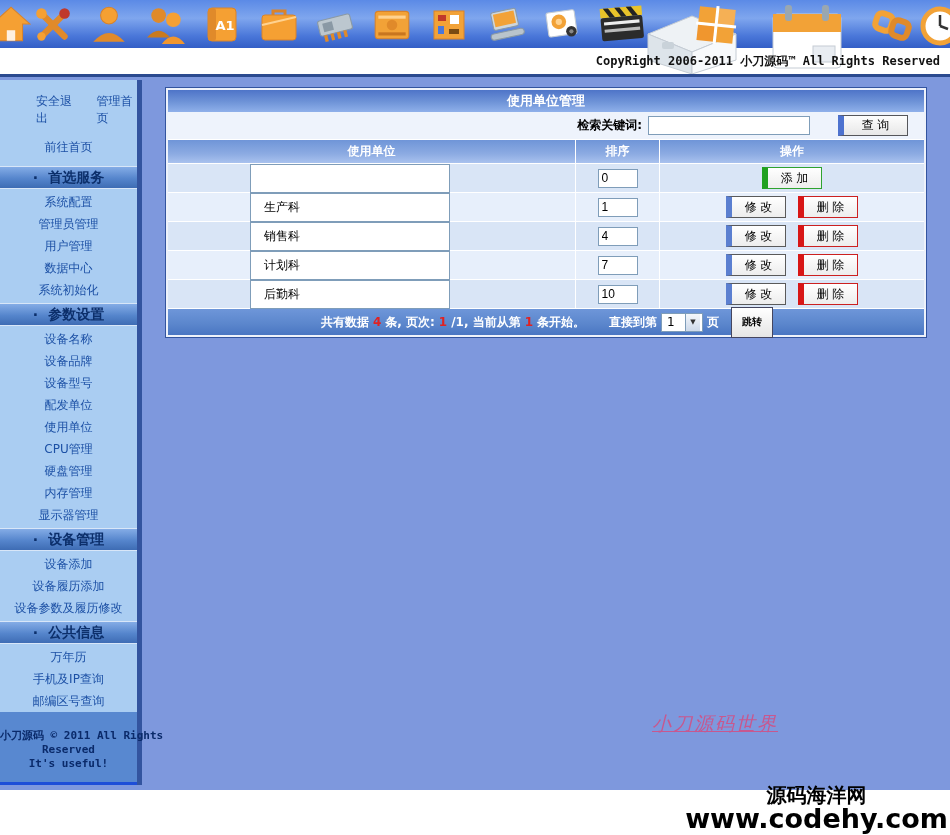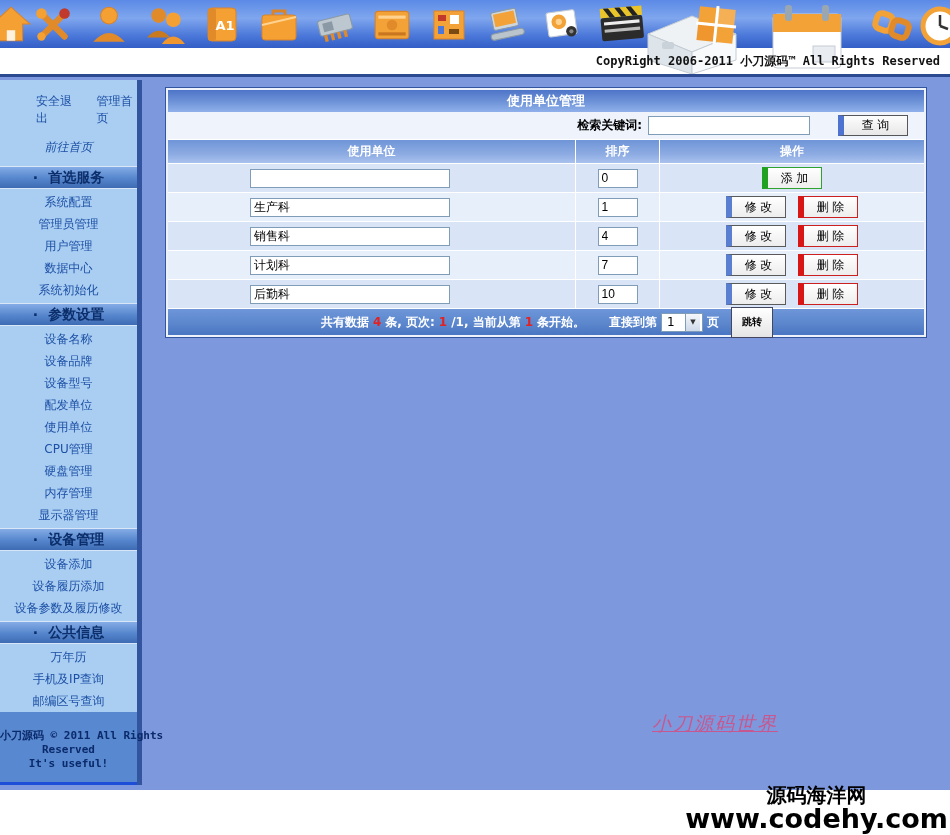--- a/index.html
+++ b/index.html
@@ -20,21 +20,21 @@
 
   
   .body-bg { position:absolute; left:0; top:77px; width:950px; height:713px; background:#7e98dd; z-index:0; }
 
   
   .sidebar { position:absolute; left:0; top:80px; width:142px; height:705px; z-index:1;
     display:flex; flex-direction:column; border-right:5px solid #33549f; }
   .side-nav { flex:1; background:#aacdf2; padding-top:6px; }
   .side-links { display:flex; justify-content:center; gap:20px; padding:7px 0 5px 0;margin-left:36px; }
   .side-link { font-size:12px; color:#1c50a5; cursor:pointer; text-decoration:none; }
-  .side-home { text-align:center; padding:7px 0 8px 0; font-size:12px; color:#1c50a5; cursor:pointer;font-style:italic; }
+  .side-home { text-align:center; padding:7px 0 8px 0; font-size:12px; color:#1c50a5; cursor:pointer; }
   .side-header { height:23px; display:flex; align-items:center; justify-content:center; gap:10px;
     background:linear-gradient(180deg,#84ace6 0%,#5585cc 55%,#3e6cb4 100%);
     border-top:1px solid #d8e6f8; border-bottom:1px solid #d8e6f8;
     font-size:14px; font-weight:bold; color:#0c2f6b; margin:2px 0; }
   .side-header .bullet { font-size:14px; color:#0c2f6b; }
   .side-item { height:22px; line-height:22px; text-align:center; font-size:12px; color:#1c50a5; cursor:pointer; white-space:nowrap; }
   .side-footer { height:86px; background:#5888d0; border-bottom:3px solid #1d4ed8;
     display:flex; flex-direction:column; justify-content:center; text-align:center;
     font-family:"DejaVu Sans Mono", monospace; font-size:11px; font-weight:bold; color:#0a2a6a;
     line-height:14px; white-space:nowrap; overflow:visible; padding-top:6px; }
@@ -55,21 +55,21 @@
   .p-cols .hc { display:flex; align-items:center; justify-content:center; }
   .c1 { width:407px; }
   .c2 { width:84px; border-left:1px solid #fff; }
   .c3 { flex:1; border-left:1px solid #fff; }
   .trow { height:29px; display:flex; border-top:1px solid #fff; }
   .trow.odd  { background:#d9e5f6; }
   .trow.even { background:#e7effb; }
   .trow .cell { display:flex; align-items:center; }
   .trow .c1 { padding-left:82px; }
   .trow .c2, .trow .c3 { justify-content:center; }
-  .unit-input { width:200px; height:19px; border:1px solid #7f9db9; background:#fff; font-size:12px; padding:0 3px; }
+  .unit-input { width:200px; height:29px; border:1px solid #7f9db9; background:#fff; font-size:12px; padding:0 13px; }
   .sort-input { width:40px; height:19px; border:1px solid #7f9db9; background:#fff; font-size:12px; padding:0 3px; }
   .abtn { height:22px; min-width:60px; font-size:12px; color:#000; cursor:pointer;
     background:linear-gradient(180deg,#ffffff,#ededed); padding:0 8px; }
   .btn-add  { border:1px solid #2fa32f; border-left:6px solid #21a121; }
   .btn-edit { border:1px solid #5a5a5a; border-left:6px solid #5b7fd0; margin-right:12px; }
   .btn-del  { border:1px solid #cc2020; border-left:6px solid #d81616; }
   .p-foot { height:27px; display:flex; align-items:center; justify-content:center;
     background:linear-gradient(180deg,#6e96d9 0%,#5c87cd 55%,#4a76c2 100%);
     border-top:1px solid #fff; color:#fff; font-size:12px; font-weight:bold; }
   .p-foot span { margin:0 2px; white-space:nowrap; }

